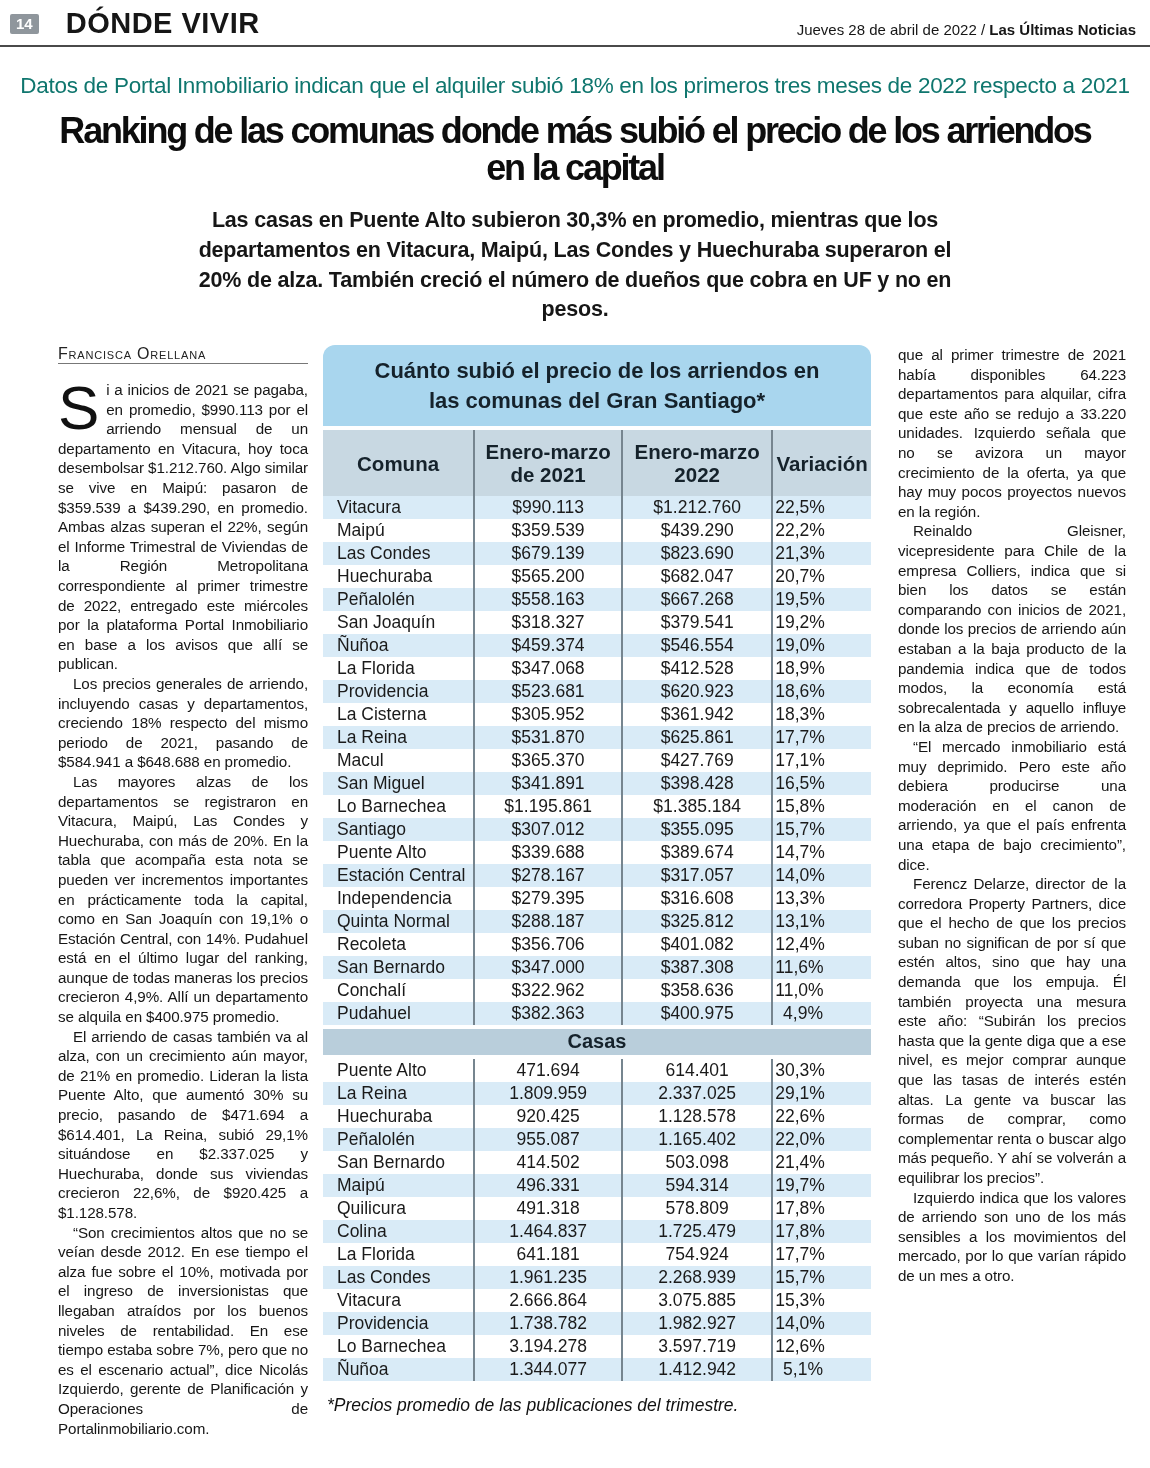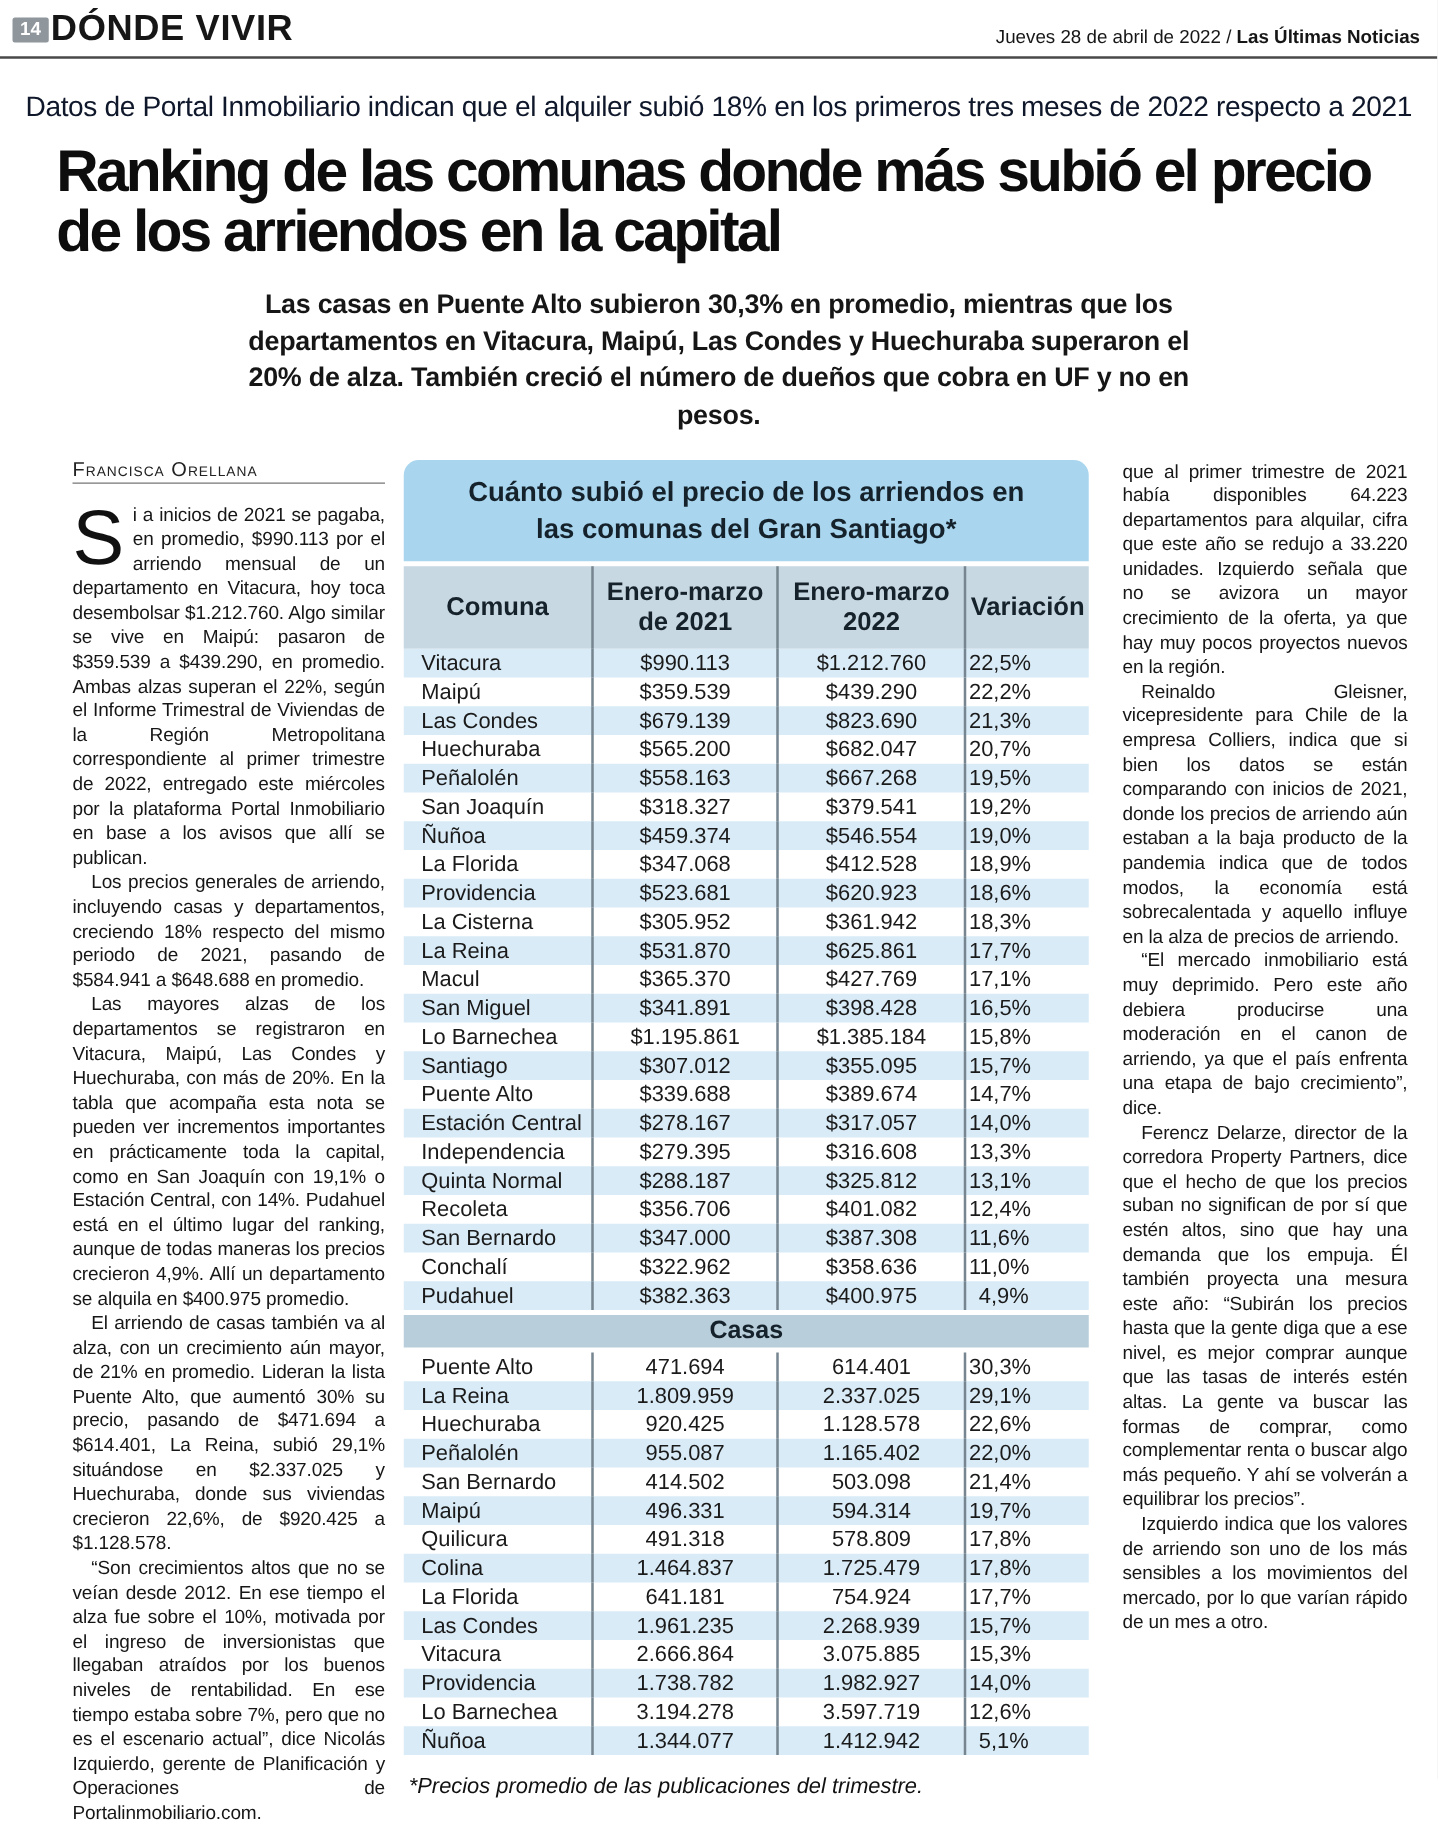--- a/index.html
+++ b/index.html
@@ -7,35 +7,35 @@
   .page {
     position:relative; width:1150px; height:1468px; margin:0 auto;
     background:#ffffff; overflow:hidden;
   }
   
   .masthead {
     display:flex; justify-content:space-between; align-items:flex-end;
     padding:7px 14px 5px 10px;
     border-bottom:2px solid var(--rule-color, #4a4a4a);
   }
-  .masthead-left { display:flex; align-items:center; gap:2px; }
+  .masthead-left { display:flex; align-items:center; gap:27px; }
   .page-badge {
     background:var(--badge-bg, #8f969c); color:#fff; font-weight:bold;
     font-size:15px; padding:1px 6px 2px; border-radius:2px;
   }
   .section-title { font-size:29px; font-weight:bold; letter-spacing:0.5px; }
   .masthead-right { font-size:15px; padding-bottom:2px; }
   .masthead-right .brand { font-weight:bold; }
   
   .kicker {
     text-align:center; font-size:22.5px; letter-spacing:-0.3px;
-    margin-top:26px; color:#0f172a;
+    margin-top:26px; color:#0f766e;
   }
   .headline {
-    text-align:left; font-size:47px; font-weight:bold; letter-spacing:-2.2px;
+    text-align:center; font-size:36px; font-weight:bold; letter-spacing:-2.2px;
     line-height:1.02; margin:14px auto 0; max-width:1060px; color:#0d0d0d;
   }
   .deck {
     text-align:center; font-size:21.5px; font-weight:bold; line-height:1.38;
     margin:20px auto 0; max-width:800px; letter-spacing:-0.2px;
   }
   
   .content {
     display:grid; grid-template-columns:250px 548px 240px; column-gap:15px;
     padding:0 8px 0 58px; margin-top:20px;

